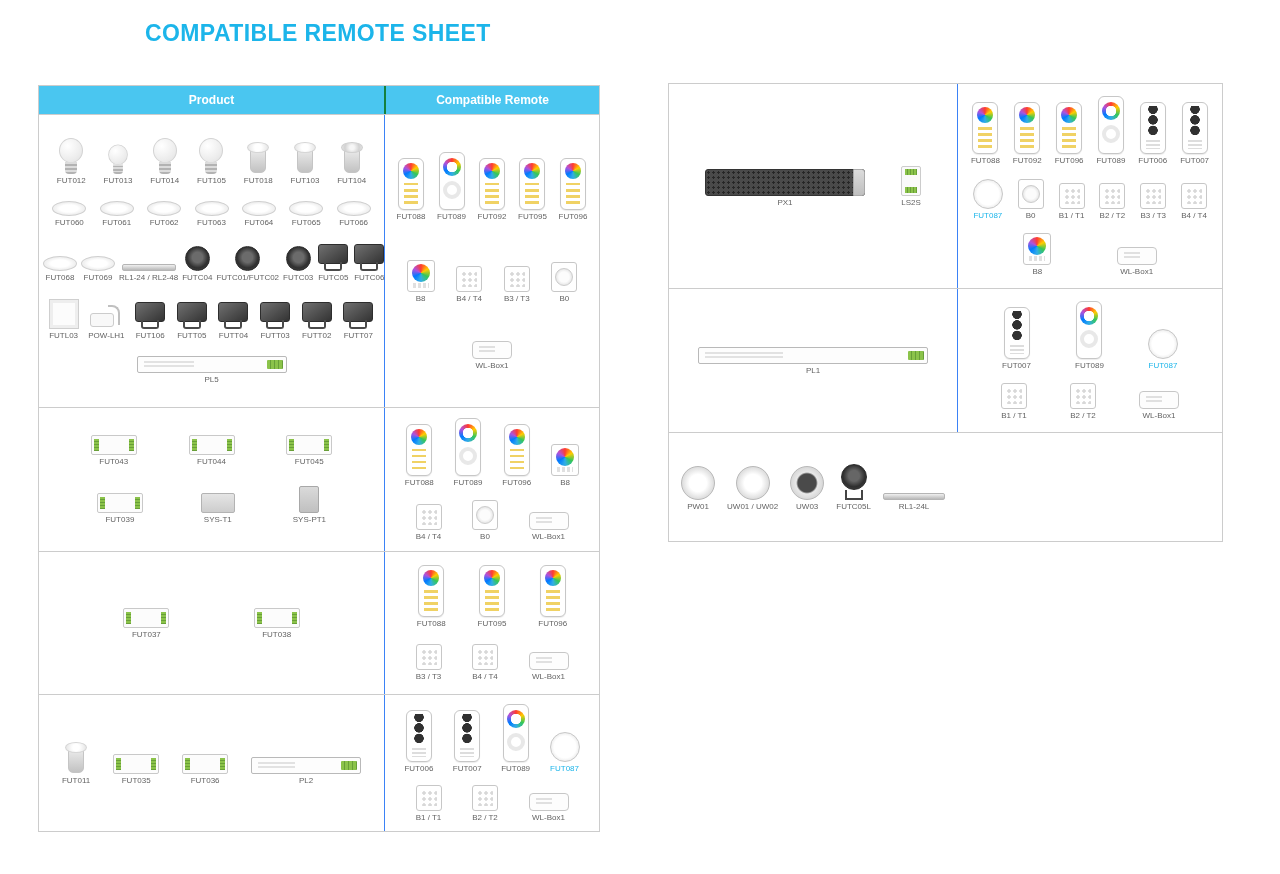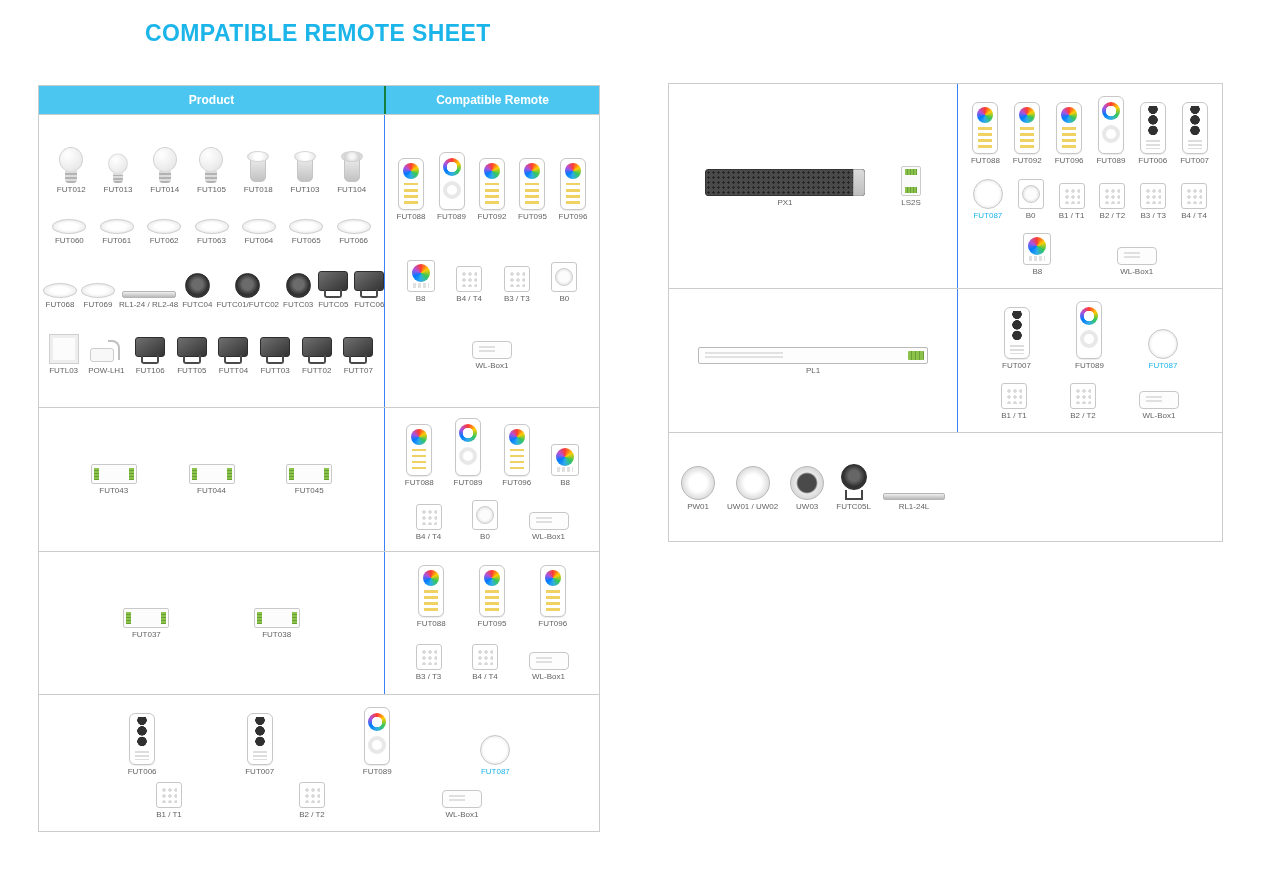--- a/index.html
+++ b/index.html
@@ -324,20 +324,26 @@
   </div>
             <div class="item">
     <div class="shape flood"></div>
     <div class="lbl">FUTT02</div>
   </div>
             <div class="item">
     <div class="shape flood"></div>
     <div class="lbl">FUTT07</div>
   </div>
           </div>
+        <div class="line">
+            <div class="item">
+    <div class="shape strip-m strip"></div>
+    <div class="lbl">PL5</div>
+  </div>
+          </div>
       </div>
       <div class="tcell col-r">
         <div class="line">
             <div class="item">
     <div class="shape remote remote-wheel"></div>
     <div class="lbl">FUT088</div>
   </div>
             <div class="item">
     <div class="shape remote remote-rotary"></div>
     <div class="lbl">FUT089</div>
@@ -391,20 +397,34 @@
   </div>
             <div class="item">
     <div class="shape ctrl"></div>
     <div class="lbl">FUT044</div>
   </div>
             <div class="item">
     <div class="shape ctrl"></div>
     <div class="lbl">FUT045</div>
   </div>
           </div>
+        <div class="line">
+            <div class="item">
+    <div class="shape ctrl"></div>
+    <div class="lbl">FUT039</div>
+  </div>
+            <div class="item">
+    <div class="shape metalbox"></div>
+    <div class="lbl">SYS-T1</div>
+  </div>
+            <div class="item">
+    <div class="shape vbox"></div>
+    <div class="lbl">SYS-PT1</div>
+  </div>
+          </div>
       </div>
       <div class="tcell col-r">
         <div class="line">
             <div class="item">
     <div class="shape remote remote-wheel"></div>
     <div class="lbl">FUT088</div>
   </div>
             <div class="item">
     <div class="shape remote remote-rotary"></div>
     <div class="lbl">FUT089</div>
@@ -474,20 +494,40 @@
   </div>
             <div class="item">
     <div class="shape wlbox"></div>
     <div class="lbl">WL-Box1</div>
   </div>
           </div>
       </div>
     </div>
 
     <div class="trow h136">
+      <div class="tcell col-p">
+        <div class="line">
+            <div class="item">
+    <div class="shape gu10"></div>
+    <div class="lbl">FUT011</div>
+  </div>
+            <div class="item">
+    <div class="shape ctrl"></div>
+    <div class="lbl">FUT035</div>
+  </div>
+            <div class="item">
+    <div class="shape ctrl"></div>
+    <div class="lbl">FUT036</div>
+  </div>
+            <div class="item">
+    <div class="shape strip-s strip"></div>
+    <div class="lbl">PL2</div>
+  </div>
+          </div>
+      </div>
       <div class="tcell col-r">
         <div class="line">
             <div class="item">
     <div class="shape remote remote-buttons"></div>
     <div class="lbl">FUT006</div>
   </div>
             <div class="item">
     <div class="shape remote remote-buttons"></div>
     <div class="lbl">FUT007</div>
   </div>

